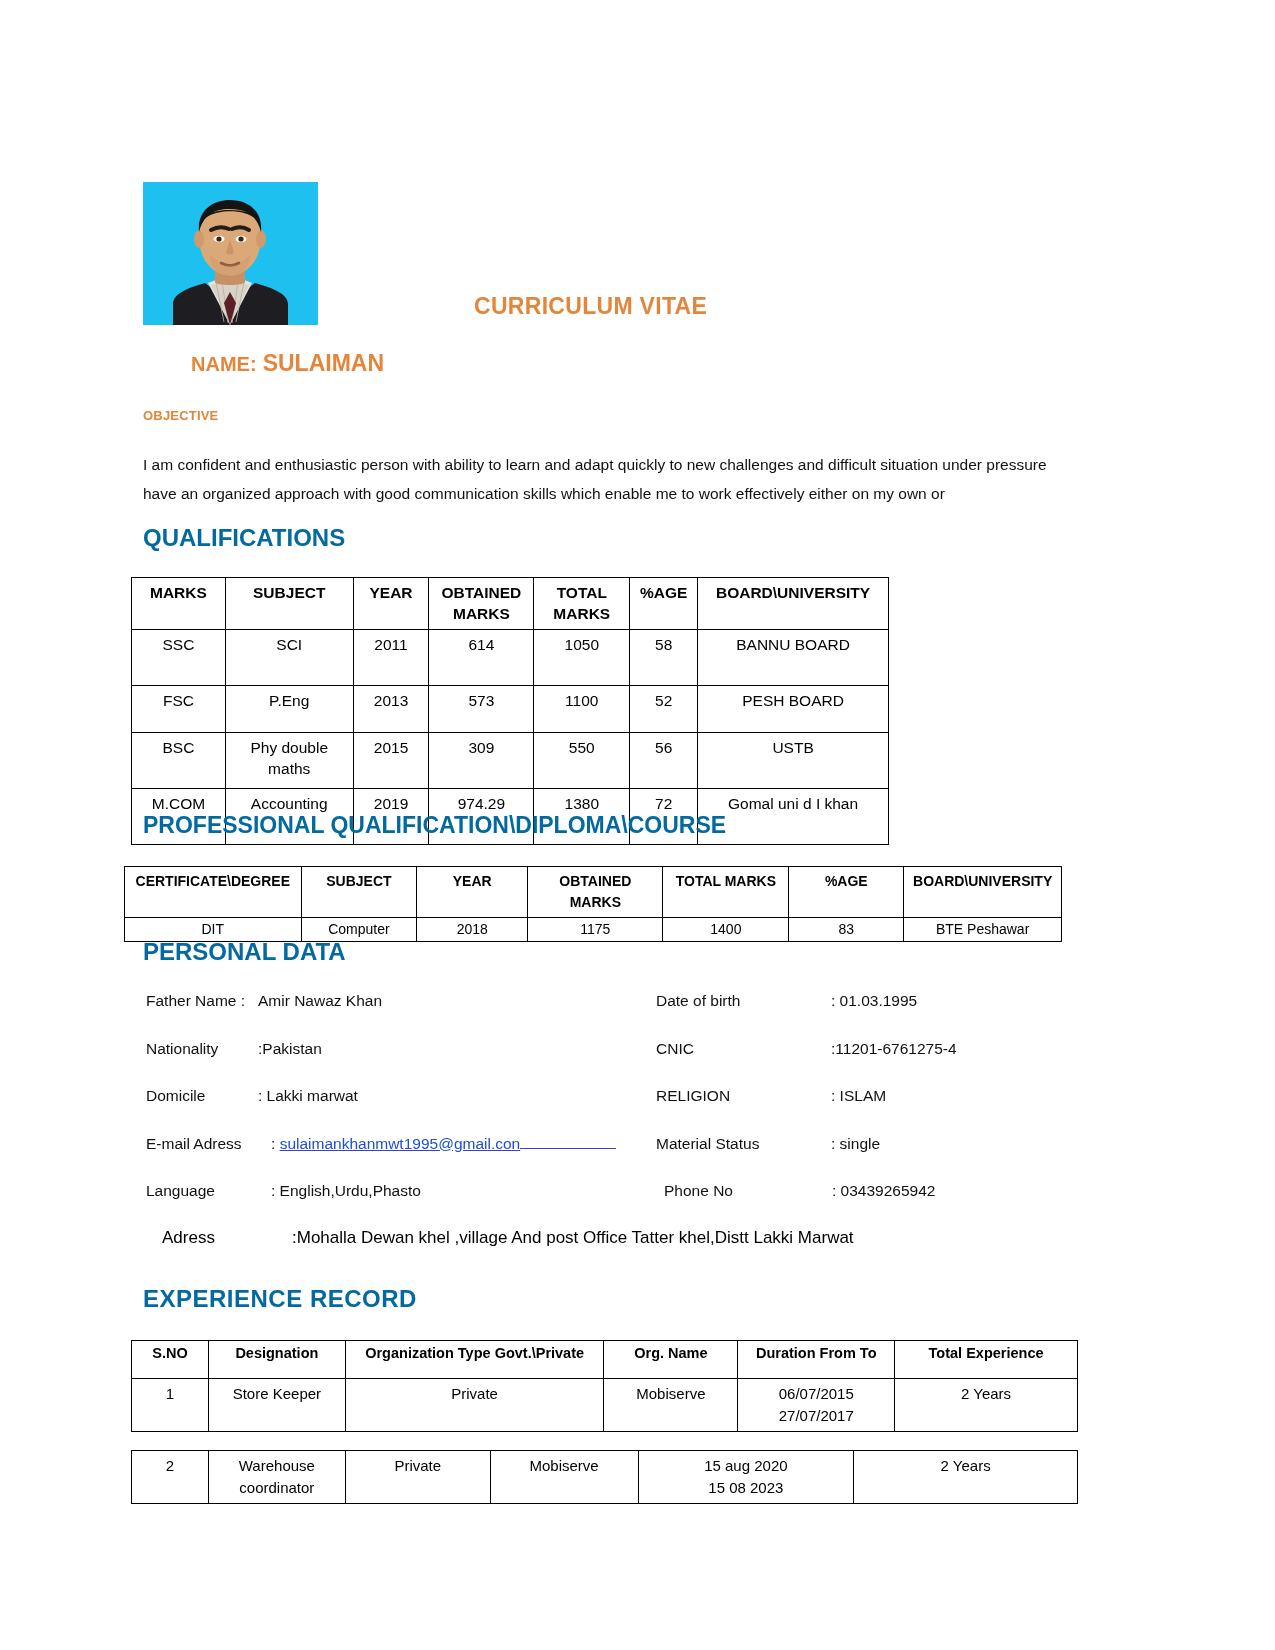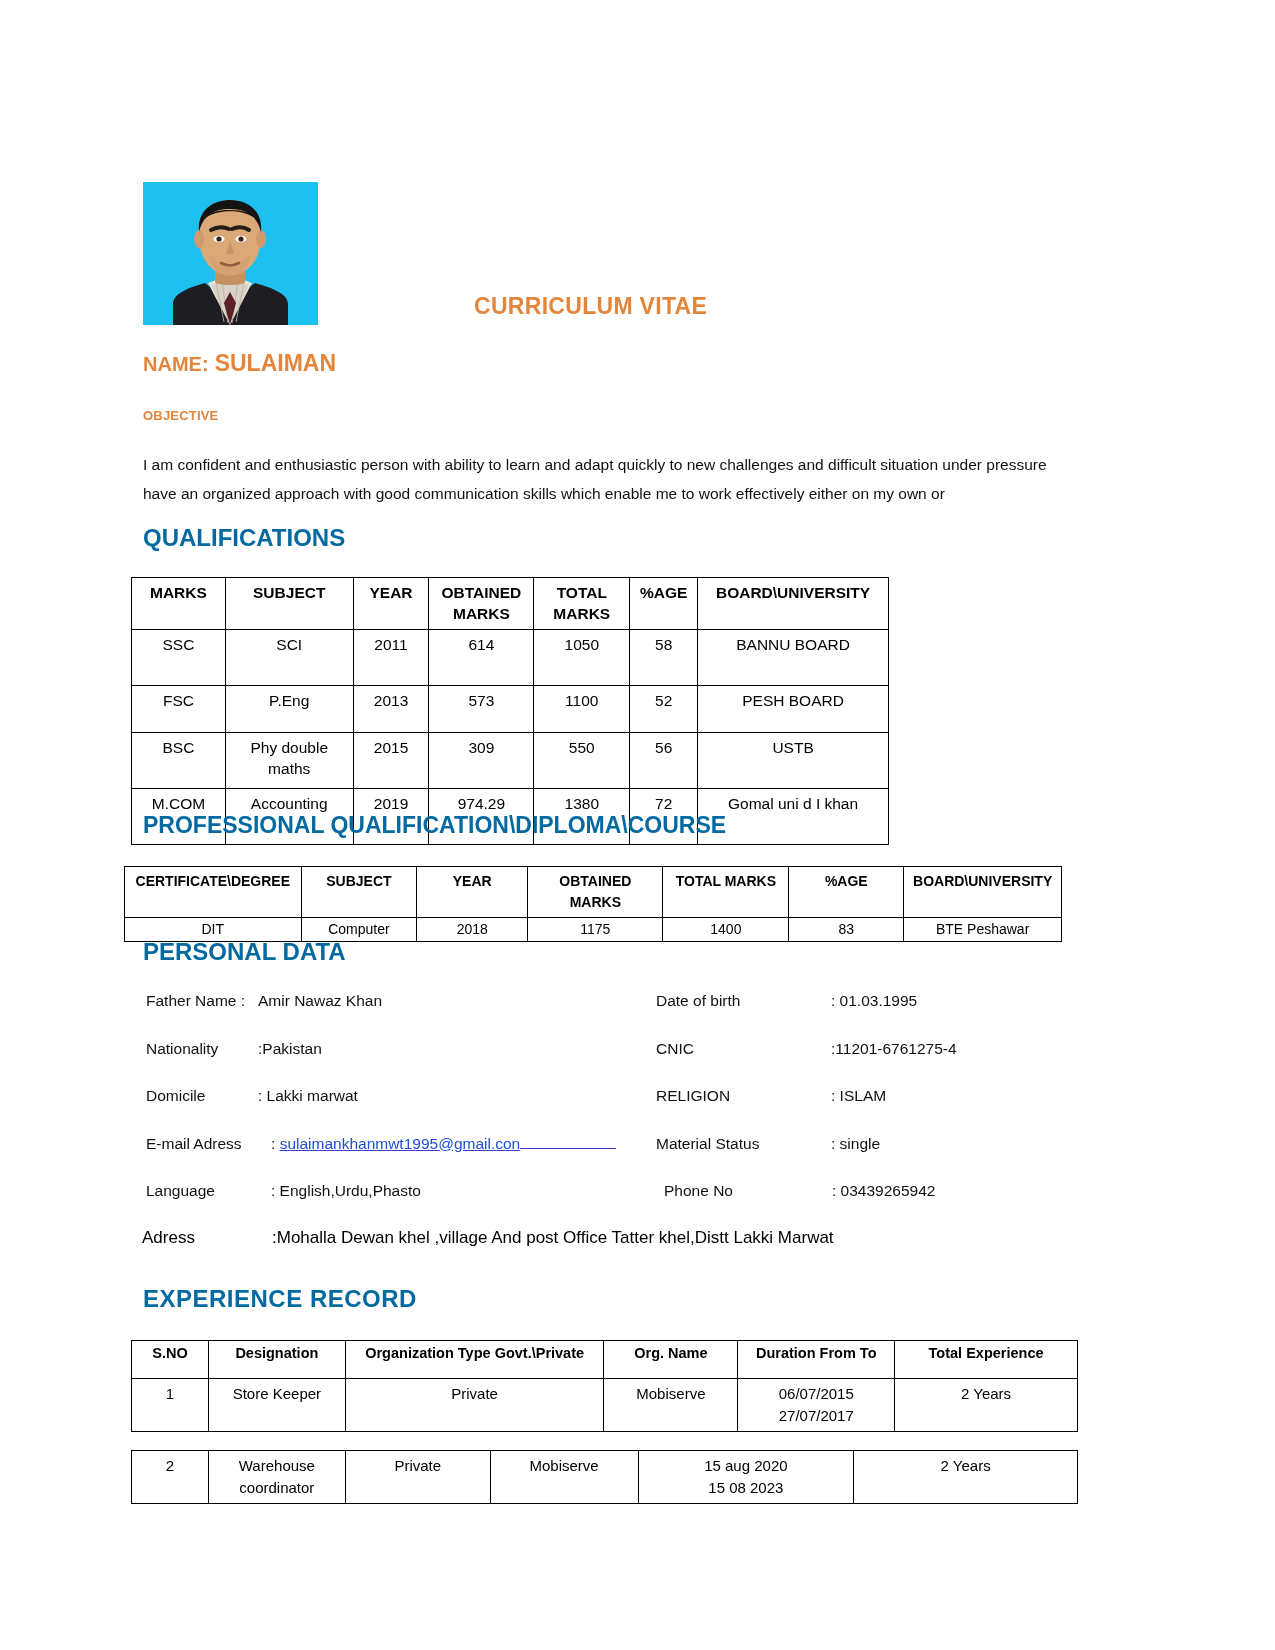--- a/index.html
+++ b/index.html
@@ -44,21 +44,21 @@
   }
 
   .name-line {
     position: absolute;
     left: 143px;
     top: 350px;
     font-size: 22px;
     font-weight: bold;
     color: #E3863B;
   }
-  .name-line .label { font-size: 20px; }
+  .name-line .label { font-size: 20px; margin-left: 48px; }
   .name-line .value { font-size: 23px; }
 
   .objective-head {
     position: absolute;
     left: 143px;
     top: 408px;
     font-size: 13px;
     font-weight: bold;
     color: #E3863B;
     letter-spacing: 0.2px;
@@ -169,21 +169,21 @@
   }
   .email-pad {
     display: inline-block;
     border-bottom: 1.5px solid #3b3bd0;
     width: 96px;
     vertical-align: baseline;
   }
 
   .addr-row {
     position: absolute;
-    left: 142px;
+    left: 162px;
     top: 1228px;
     font-size: 17px;
     display: flex;
   }
   .addr-key { width: 130px; }
 </style>
 </head>
 <body>
 
 <div class="page">

